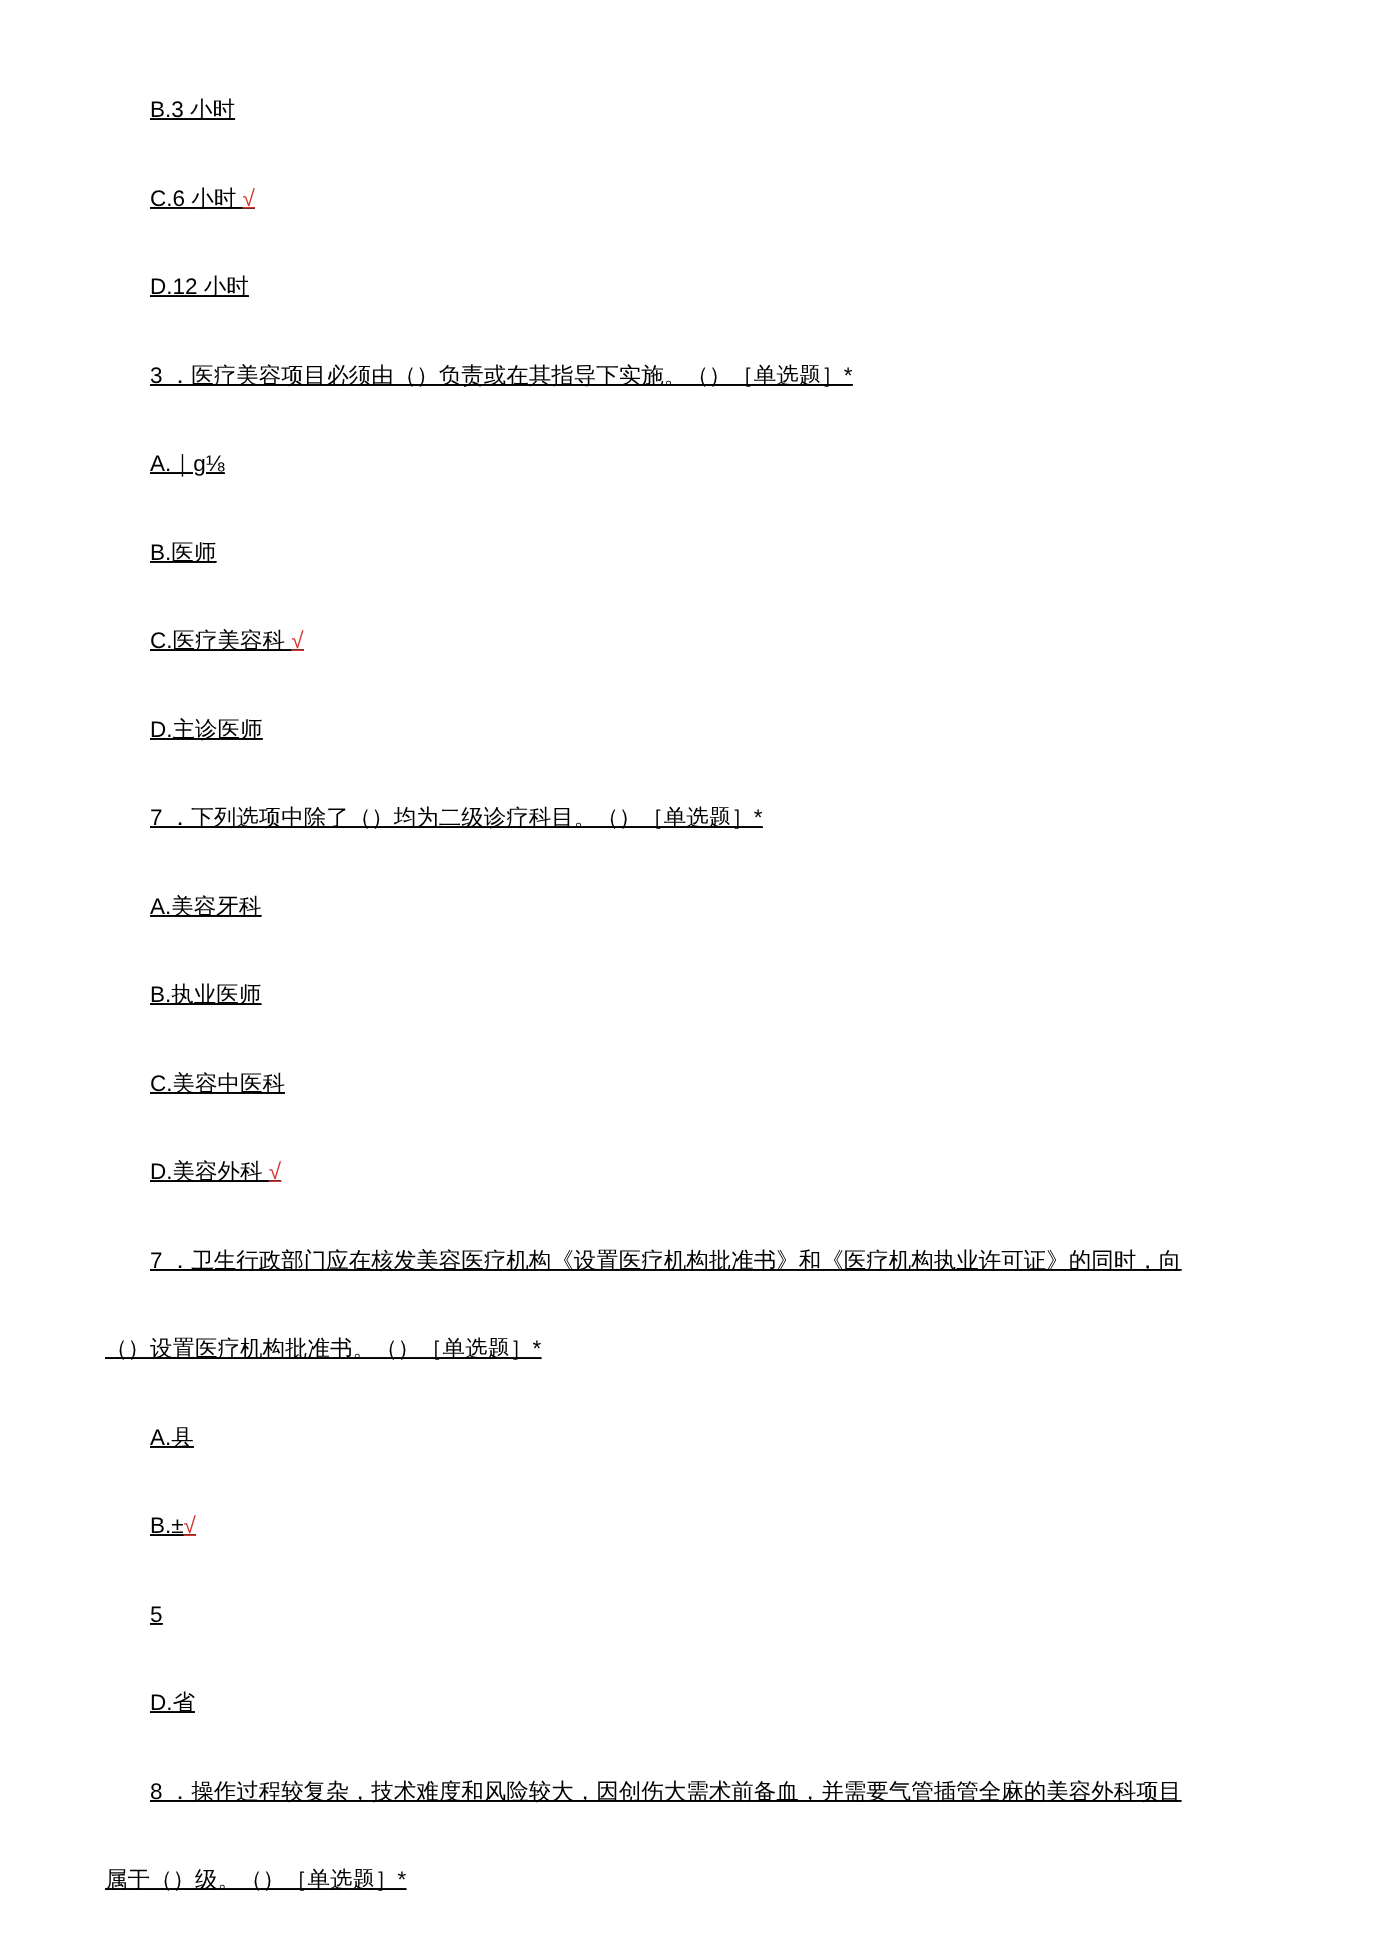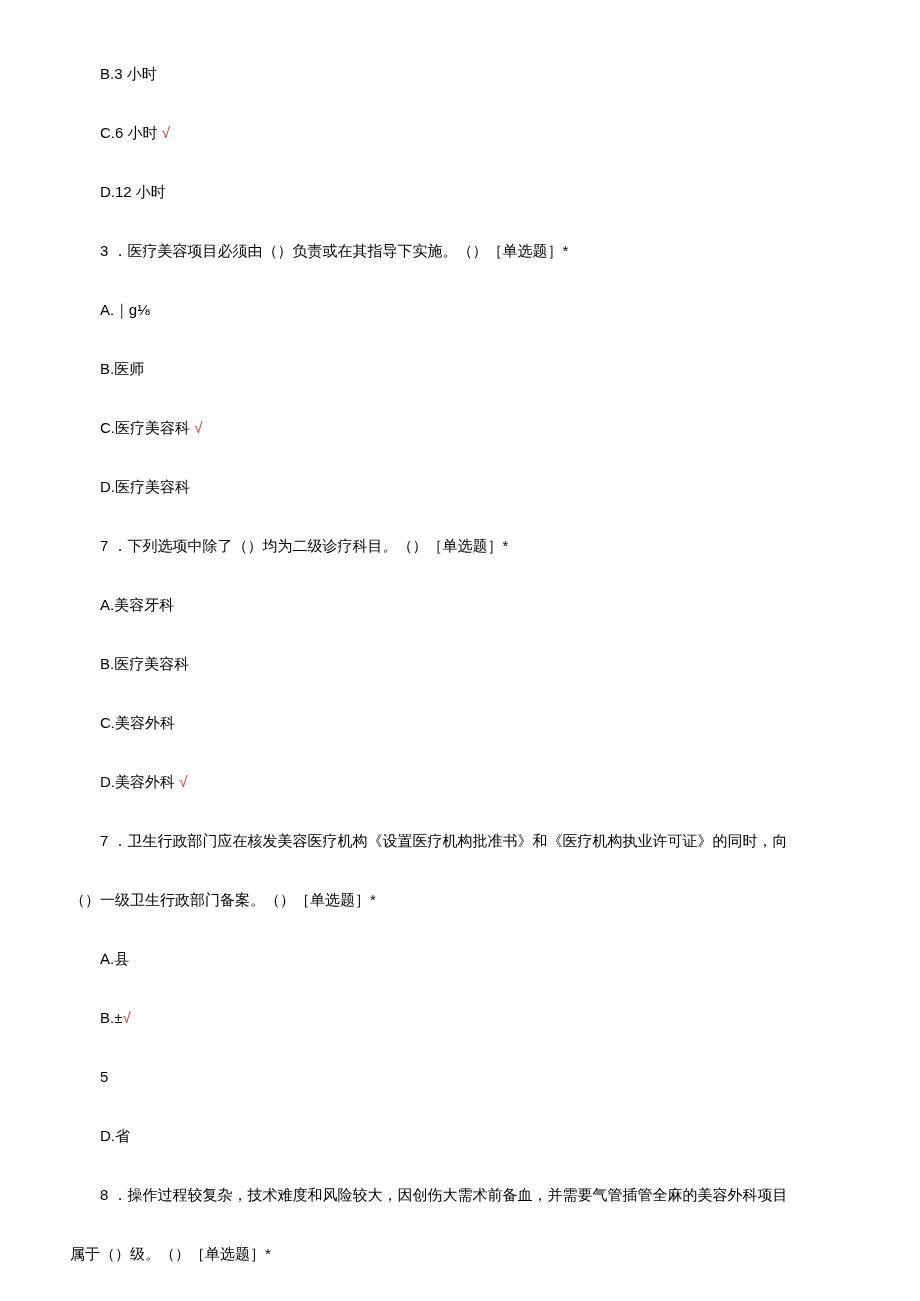--- a/index.html
+++ b/index.html
@@ -1,18 +1,19 @@
 <!DOCTYPE html>
 <html><head>
   <meta charset="utf-8">
   <style>
     * {
       margin: 0;
       padding: 0;
       box-sizing: border-box;
+      text-decoration: underline;
     }
     body {
       background: #ffffff;
       font-family: "Microsoft YaHei", "SimSun", sans-serif;
       font-size: 15px;
       color: #000000;
       line-height: 1.8;
       padding: 60px 70px;
       width: 920px;
     }
@@ -39,35 +40,35 @@
 <div class="line"><span>D.12 小时</span></div>
 
 <div class="line"><span>3 ．医疗美容项目必须由（）负责或在其指导下实施。（）［单选题］*</span></div>
 
 <div class="line"><span>A.｜g⅛</span></div>
 
 <div class="line"><span>B.医师</span></div>
 
 <div class="line"><span>C.医疗美容科 </span><span class="check">√</span></div>
 
-<div class="line"><span>D.医疗美容科</span></div>
+<div class="line"><span>D.主诊医师</span></div>
 
 <div class="line"><span>7 ．下列选项中除了（）均为二级诊疗科目。（）［单选题］*</span></div>
 
 <div class="line"><span>A.美容牙科</span></div>
 
-<div class="line"><span>B.医疗美容科</span></div>
+<div class="line"><span>B.执业医师</span></div>
 
-<div class="line"><span>C.美容外科</span></div>
+<div class="line"><span>C.美容中医科</span></div>
 
 <div class="line"><span>D.美容外科 </span><span class="check">√</span></div>
 
 <div class="line"><span>7 ．卫生行政部门应在核发美容医疗机构《设置医疗机构批准书》和《医疗机构执业许可证》的同时，向</span></div>
 
-<div class="line-noindent"><span>（）一级卫生行政部门备案。（）［单选题］*</span></div>
+<div class="line-noindent"><span>（）设置医疗机构批准书。（）［单选题］*</span></div>
 
 <div class="line"><span>A.县</span></div>
 
 <div class="line"><span>B.±</span><span class="check">√</span></div>
 
 <div class="line"><span>5</span></div>
 
 <div class="line"><span>D.省</span></div>
 
 <div class="line"><span>8 ．操作过程较复杂，技术难度和风险较大，因创伤大需术前备血，并需要气管插管全麻的美容外科项目</span></div>

